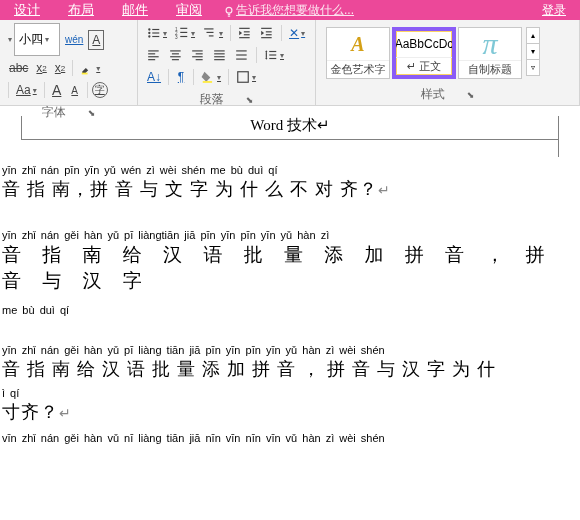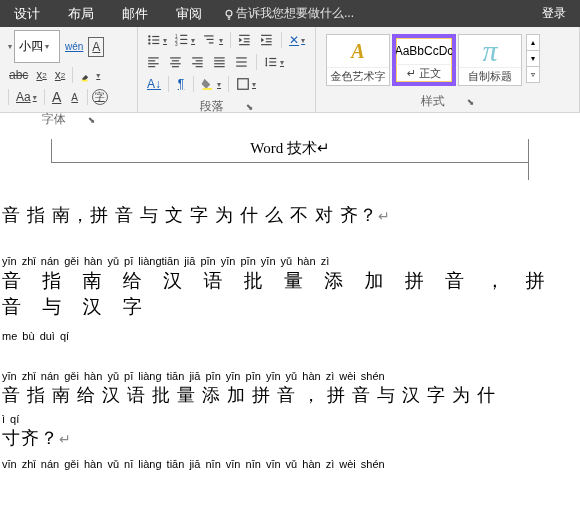--- a/index.html
+++ b/index.html
@@ -1,19 +1,19 @@
 <!DOCTYPE html>
 <html><head>
 <meta charset="utf-8">
 <style>
 * { margin: 0; padding: 0; box-sizing: border-box; font-family: "Microsoft YaHei", sans-serif; }
 body { width: 580px; height: 520px; background: #fff; overflow: hidden; font-size: 12px; }
 
 .ribbon { background: #fff; }
-.tabs { display: flex; background: #404040; color: #fff; height: 27px; align-items: center; }
+.tabs { display: flex; background: #ec4899; color: #fff; height: 20px; align-items: center; text-decoration: underline; }
 .tab { padding: 0 14px; cursor: pointer; font-size: 13px; height: 100%; display: flex; align-items: center; }
 .tell-me { flex: 1; display: flex; align-items: flex-end; opacity: 0.85; padding-left: 6px; }
 .sign-in { padding: 0 14px; color: #fff; }
 
 .toolbar { display: flex; background: #f3f3f3; border-bottom: 1px solid #d4d4d4; height: 86px; }
 .group { border-right: 1px solid #d4d4d4; padding: 3px 6px 0; display: flex; flex-direction: column; }
 .group-controls { flex: 1; }
 .group-label { text-align: center; font-size: 12px; color: #666; padding: 2px 0; display: flex; justify-content: center; align-items: center; gap: 22px; }
 .launcher { font-size: 9px; color: #666; cursor: pointer; }
 
@@ -27,21 +27,21 @@
 .style-thumb { width: 64px; height: 52px; border: 1px solid #c8c8c8; display: flex; flex-direction: column; cursor: pointer; background: #fff; }
 .style-thumb.selected { border: 4px solid #8b5cf6; box-shadow: inset 0 0 0 1px #fcd364; }
 .thumb-preview { flex: 1; display: flex; align-items: center; justify-content: center; font-size: 13px; overflow: hidden; }
 .thumb-label { text-align: center; font-size: 11px; padding: 1px 0; color: #444; border-top: 1px solid #eee; }
 .gold { font-family: serif; font-style: italic; font-weight: bold; color: #d4a017; font-size: 20px; }
 .cyan-tile { color: #7fc8d6; font-size: 30px; font-style: italic; font-family: serif; }
 .scroll-stack { width: 14px; display: flex; flex-direction: column; margin-left: 2px; }
 .scroll-btn { border: 1px solid #c8c8c8; background: #fff; height: 17px; font-size: 8px; display: flex; align-items: center; justify-content: center; cursor: pointer; margin-bottom: -1px; }
 
 .doc-area { padding: 10px 0 0 0; position: relative; }
-.title-box { border: 1px solid #808080; border-top: none; margin: 16px auto; width: 478px; position: relative; height: 24px; }
+.title-box { border: 1px solid #808080; border-top: none; margin: 0 auto; width: 538px; position: relative; height: 24px; }
 .title-text { position: absolute; top: 0; left: 50%; transform: translateX(-50%); font-family: "SimSun", serif; font-size: 15px; color: #000; }
 .title-box::after { content: ""; position: absolute; right: -1px; bottom: -18px; width: 1px; height: 18px; background: #808080; }
 
 .content { padding: 24px 10px 0 2px; font-family: "SimSun", serif; color: #000; }
 .line-wrap { margin-bottom: 28px; }
 .cn { font-size: 18px; letter-spacing: 1px; }
 .cn-wide { font-size: 19px; letter-spacing: 8px; }
 .pinyin-above { font-size: 11px; font-family: Arial, sans-serif; margin-bottom: 1px; word-spacing: 2px; }
 .para-mark { color: #888; font-size: 14px; }
 
@@ -274,20 +274,21 @@
   </div>
 </div>
 
 <div class="doc-area">
   <div class="title-box">
     <span class="title-text">Word 技术↵</span>
   </div>
 
   <div class="content">
     <div class="line-wrap">
+      <div class="pinyin-above">yīn zhǐ nán     pīn yīn yǔ wén  zì wèi shén me bù duì qí</div>
       <div class="cn"><span>音 指 南，拼 音 与 文 字 为 什 么 不 对 齐？</span><span class="para-mark">↵</span></div>
     </div>
 
     <div class="line-wrap">
       <div class="pinyin-above">yīn zhǐ nán gěi hàn yǔ   pī  liàngtiān  jiā pīn yīn          pīn yīn  yǔ  hàn  zì</div>
       <div class="cn-wide">音 指 南 给 汉 语 批  量  添  加 拼 音 ，   拼 音 与 汉 字</div>
       <div class="pinyin-above" style="margin-top:10px">me  bù  duì  qí</div>
     </div>
 
     <div class="line-wrap" style="margin-bottom:8px">

